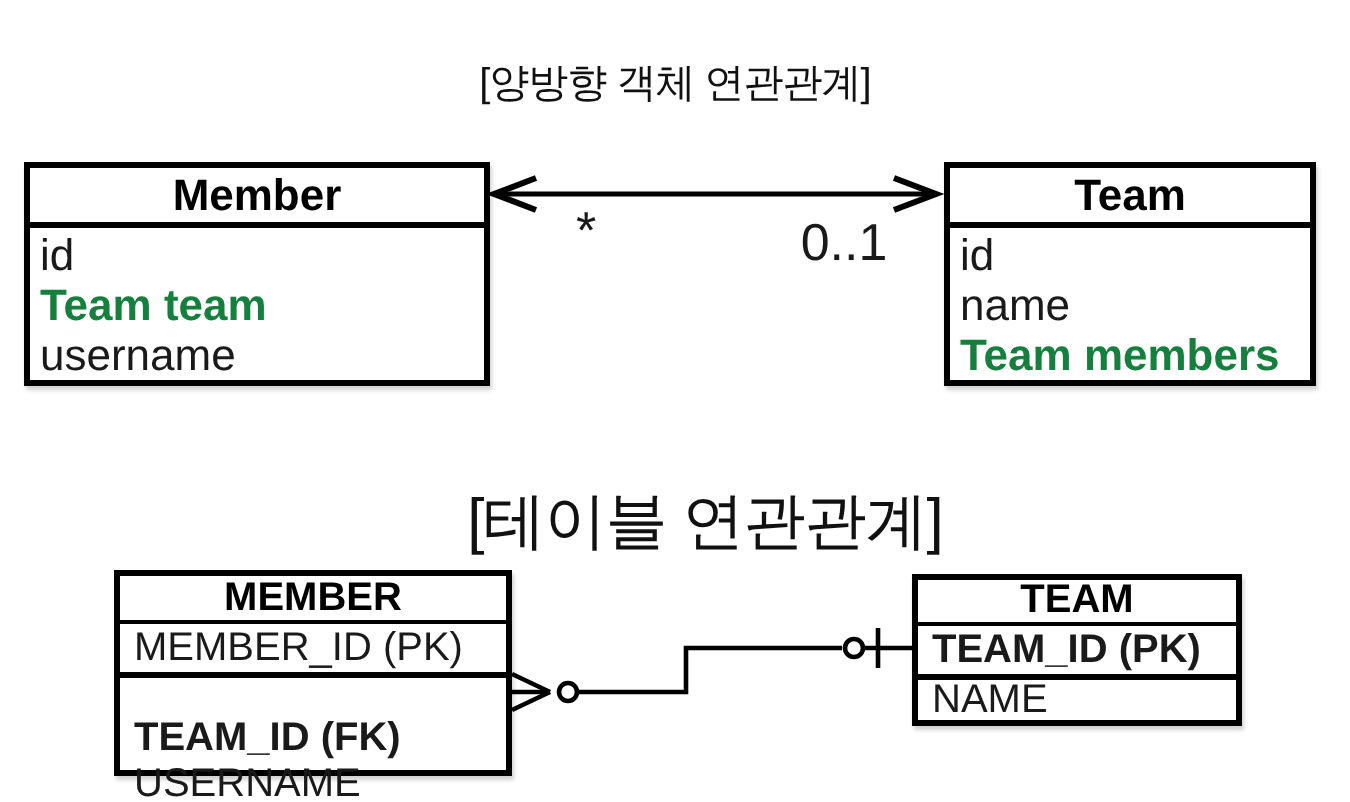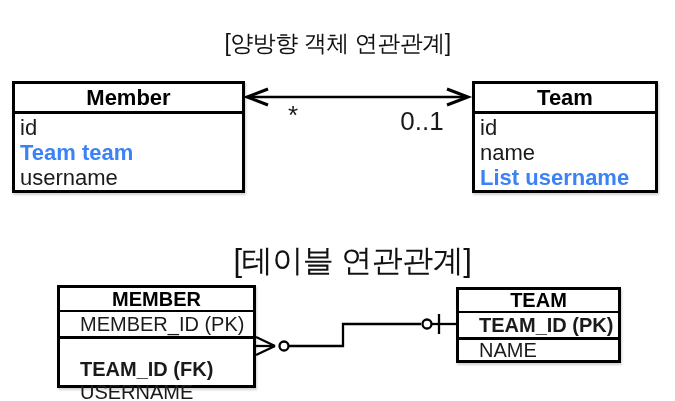--- a/index.html
+++ b/index.html
@@ -8,21 +8,21 @@
     width: 675px;
     height: 401px;
     background: #ffffff;
     font-family: "Liberation Sans", "DejaVu Sans", sans-serif;
     color: #000000;
     overflow: hidden;
   }
   .title {
     position: absolute;
     text-align: center;
-    font-size: 23px;
+    font-size: 20px;
     font-weight: 500;
     color: #111111;
     white-space: nowrap;
     letter-spacing: -0.5px;
   }
   #obj-title { left: 0; right: 0; top: 28px; }
   #tbl-title { left: 180px; width: 345px; top: 240px; font-size: 31px; }
 
   
   .cls-box {
@@ -40,40 +40,40 @@
     font-weight: bold;
     font-size: 22px;
   }
   .cls-body { padding: 1px 4px 0 5px; }
   .cls-field {
     font-size: 22px;
     line-height: 25px;
     white-space: nowrap;
     color: #1a1a1a;
   }
-  .bold { font-weight: bold; color: #3b82f6; }
+  .bold { font-weight: bold; color: #15803d; }
 
   
   .tbl-box {
     position: absolute;
     background: #ffffff;
     border: 3px solid #000000;
     box-shadow: 1px 2px 2px rgba(0,0,0,0.18);
     box-sizing: border-box;
   }
   .tbl-header {
     line-height: 22px;
     border-bottom: 2px solid #000000;
     text-align: center;
     font-weight: bold;
     font-size: 20px;
   }
   .tbl-row {
     font-size: 20px;
-    padding-left: 20px;
+    padding-left: 7px;
     white-space: nowrap;
     color: #1a1a1a;
   }
   .tbl-row.divided { border-bottom: 3px solid #000000; }
 
   
   .mult {
     position: absolute;
     font-size: 26px;
     color: #1a1a1a;
@@ -103,21 +103,21 @@
       <div class="cls-field bold">Team team</div>
       <div class="cls-field">username</div>
     </div>
   </div>
 
   <div class="cls-box" style="left:472px; top:81px; width:186px; height:112px;">
     <div class="cls-header">Team</div>
     <div class="cls-body">
       <div class="cls-field">id</div>
       <div class="cls-field">name</div>
-      <div class="cls-field bold">List username</div>
+      <div class="cls-field bold">Team members</div>
     </div>
   </div>
 
   <div id="mult-member" class="mult">*</div>
   <div id="mult-team" class="mult">0..1</div>
 
   <div id="tbl-title" class="title">[테이블 연관관계]</div>
 
   <div class="tbl-box" style="left:57px; top:285px; width:199px; height:103px;">
     <div class="tbl-header" style="height:22px;">MEMBER</div>

